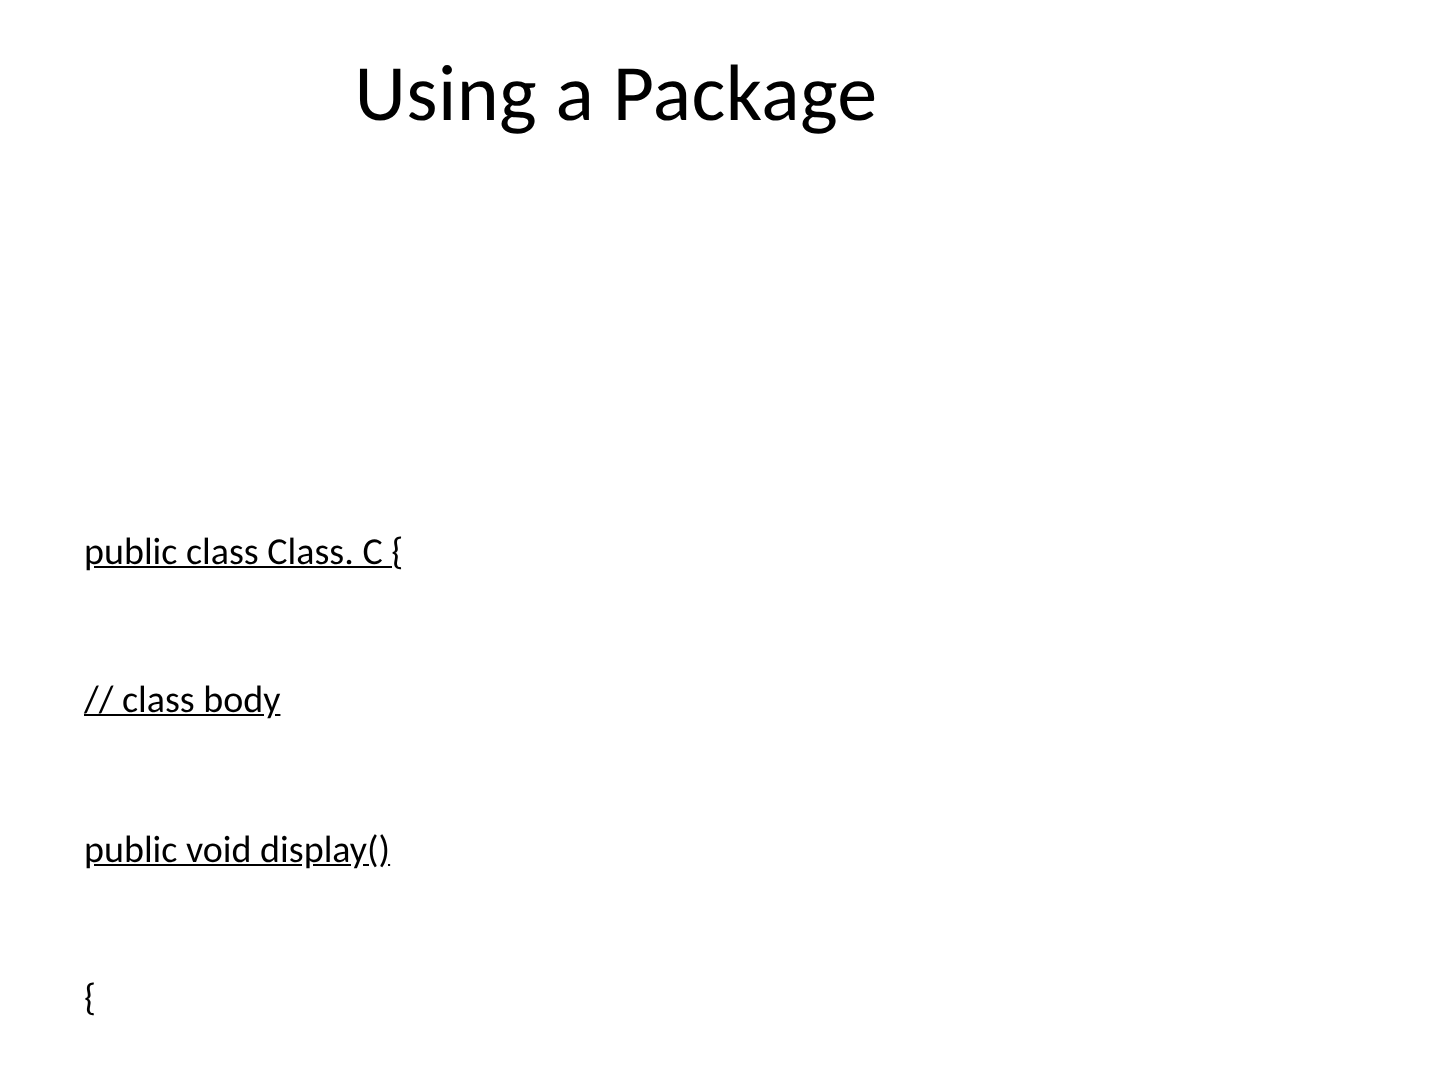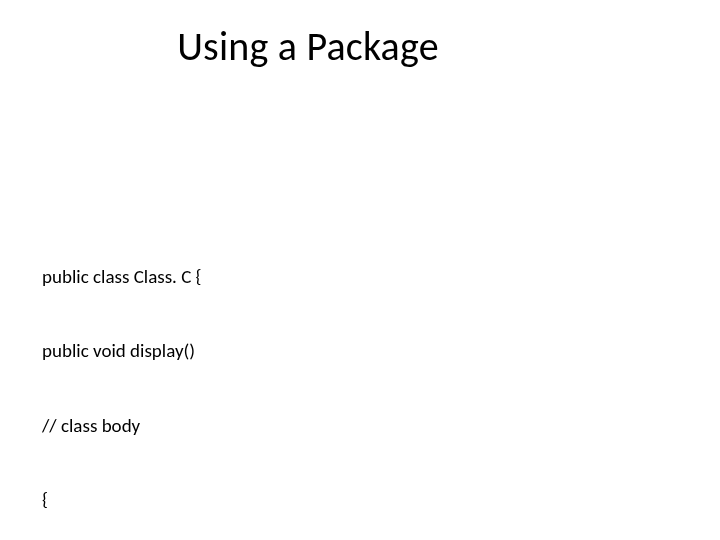--- a/index.html
+++ b/index.html
@@ -41,33 +41,34 @@
     top: 216px;
     left: 42px;
     width: 640px;
     font-size: 19px;
     line-height: 1.3;
     font-weight: 400;
     white-space: pre;
   }
   .code-line {
     display: block;
+    text-decoration: underline;
   }
 </style>
 </head>
 <body>
 
 <div class="slide">
 
   <div class="title">Using a Package</div>
 
 
   <div class="code-block">
     <span class="code-line">public class Class. C {</span>
+    <span class="code-line">// class body</span>
     <span class="code-line">public void display()</span>
-    <span class="code-line">// class body</span>
     <span class="code-line">{</span>
     
     
     
   </div>
 
 </div>
 
 </body></html>

